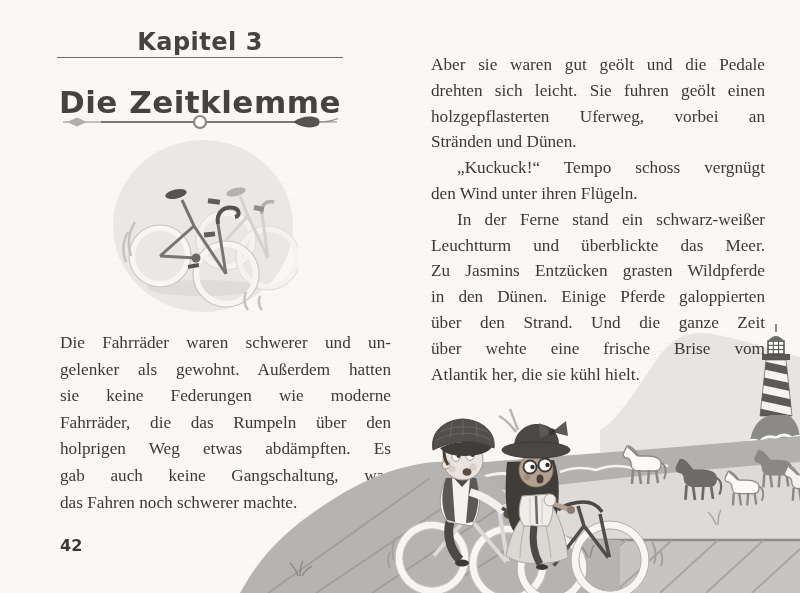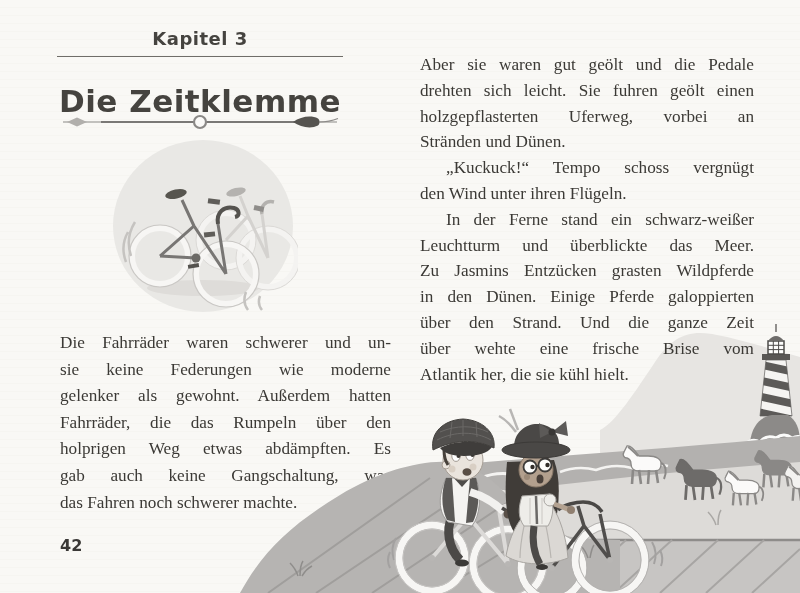--- a/index.html
+++ b/index.html
@@ -13,36 +13,36 @@
     color:#3b3935;
   }
   
   .chapter-head{
     position:absolute;left:57px;top:28px;width:286px;
     text-align:center;
     font-family:"DejaVu Sans", sans-serif;
   }
   .chapter-label{
     display:block;
-    font-size:18px;font-weight:bold;color:#45433f;
+    font-size:24px;font-weight:bold;color:#45433f;
     letter-spacing:.5px;
-    padding-bottom:7px;
+    padding-bottom:1px;
     border-bottom:1.5px solid #6f6d69;
   }
   .chapter-title{
     display:block;
     margin-top:26px;
     font-size:31px;font-weight:bold;color:#45433f;
     letter-spacing:.5px;
   }
   .ornament{position:absolute;left:57px;top:112px;width:286px;height:20px;}
   
   .para{position:absolute;font-size:17.2px;line-height:26.6px;}
   .para-left{left:60px;top:330px;width:331px;}
-  .para-right{left:420px;top:52px;width:334px;line-height:25.8px;z-index:3;}
+  .para-right{left:431px;top:52px;width:334px;line-height:25.8px;z-index:3;}
   .line{
     text-align:justify;
     -moz-text-align-last:justify;
     text-align-last:justify;
     white-space:nowrap;
   }
   .line{white-space:normal;}
   .line.last{text-align-last:left;}
   .line.indent{padding-left:26px;}
   
@@ -103,22 +103,22 @@
       <rect x="100" y="63" width="12" height="5" fill="#5f5d59" transform="rotate(8 106 65)"></rect>
       <rect x="96" y="96" width="11" height="5" fill="#5f5d59" transform="rotate(-6 101 98)"></rect>
     </g>
 
     <path d="M20,96 q-8,14 -2,30 M27,86 q-10,16 -4,34" stroke="#c5c3c0" stroke-width="2.5" fill="none"></path>
     <path d="M138,156 q-4,10 2,18 M152,160 q-3,8 2,14" stroke="#c5c3c0" stroke-width="2.5" fill="none"></path>
   </svg>
 
   <div class="para para-left">
     <div class="line">Die Fahrräder waren schwerer und un-</div>
+    <div class="line">gelenker als gewohnt. Außerdem hatten</div>
     <div class="line">sie keine Federungen wie moderne</div>
-    <div class="line">gelenker als gewohnt. Außerdem hatten</div>
     <div class="line">Fahrräder, die das Rumpeln über den</div>
     <div class="line">holprigen Weg etwas abdämpften. Es</div>
     <div class="line">gab auch keine Gangschaltung, was</div>
     <div class="line last">das Fahren noch schwerer machte.</div>
   </div>
 
   <div class="para para-right">
     <div class="line">Aber sie waren gut geölt und die Pedale</div>
     <div class="line">drehten sich leicht. Sie fuhren geölt einen</div>
     <div class="line">holzgepflasterten Uferweg, vorbei an</div>

